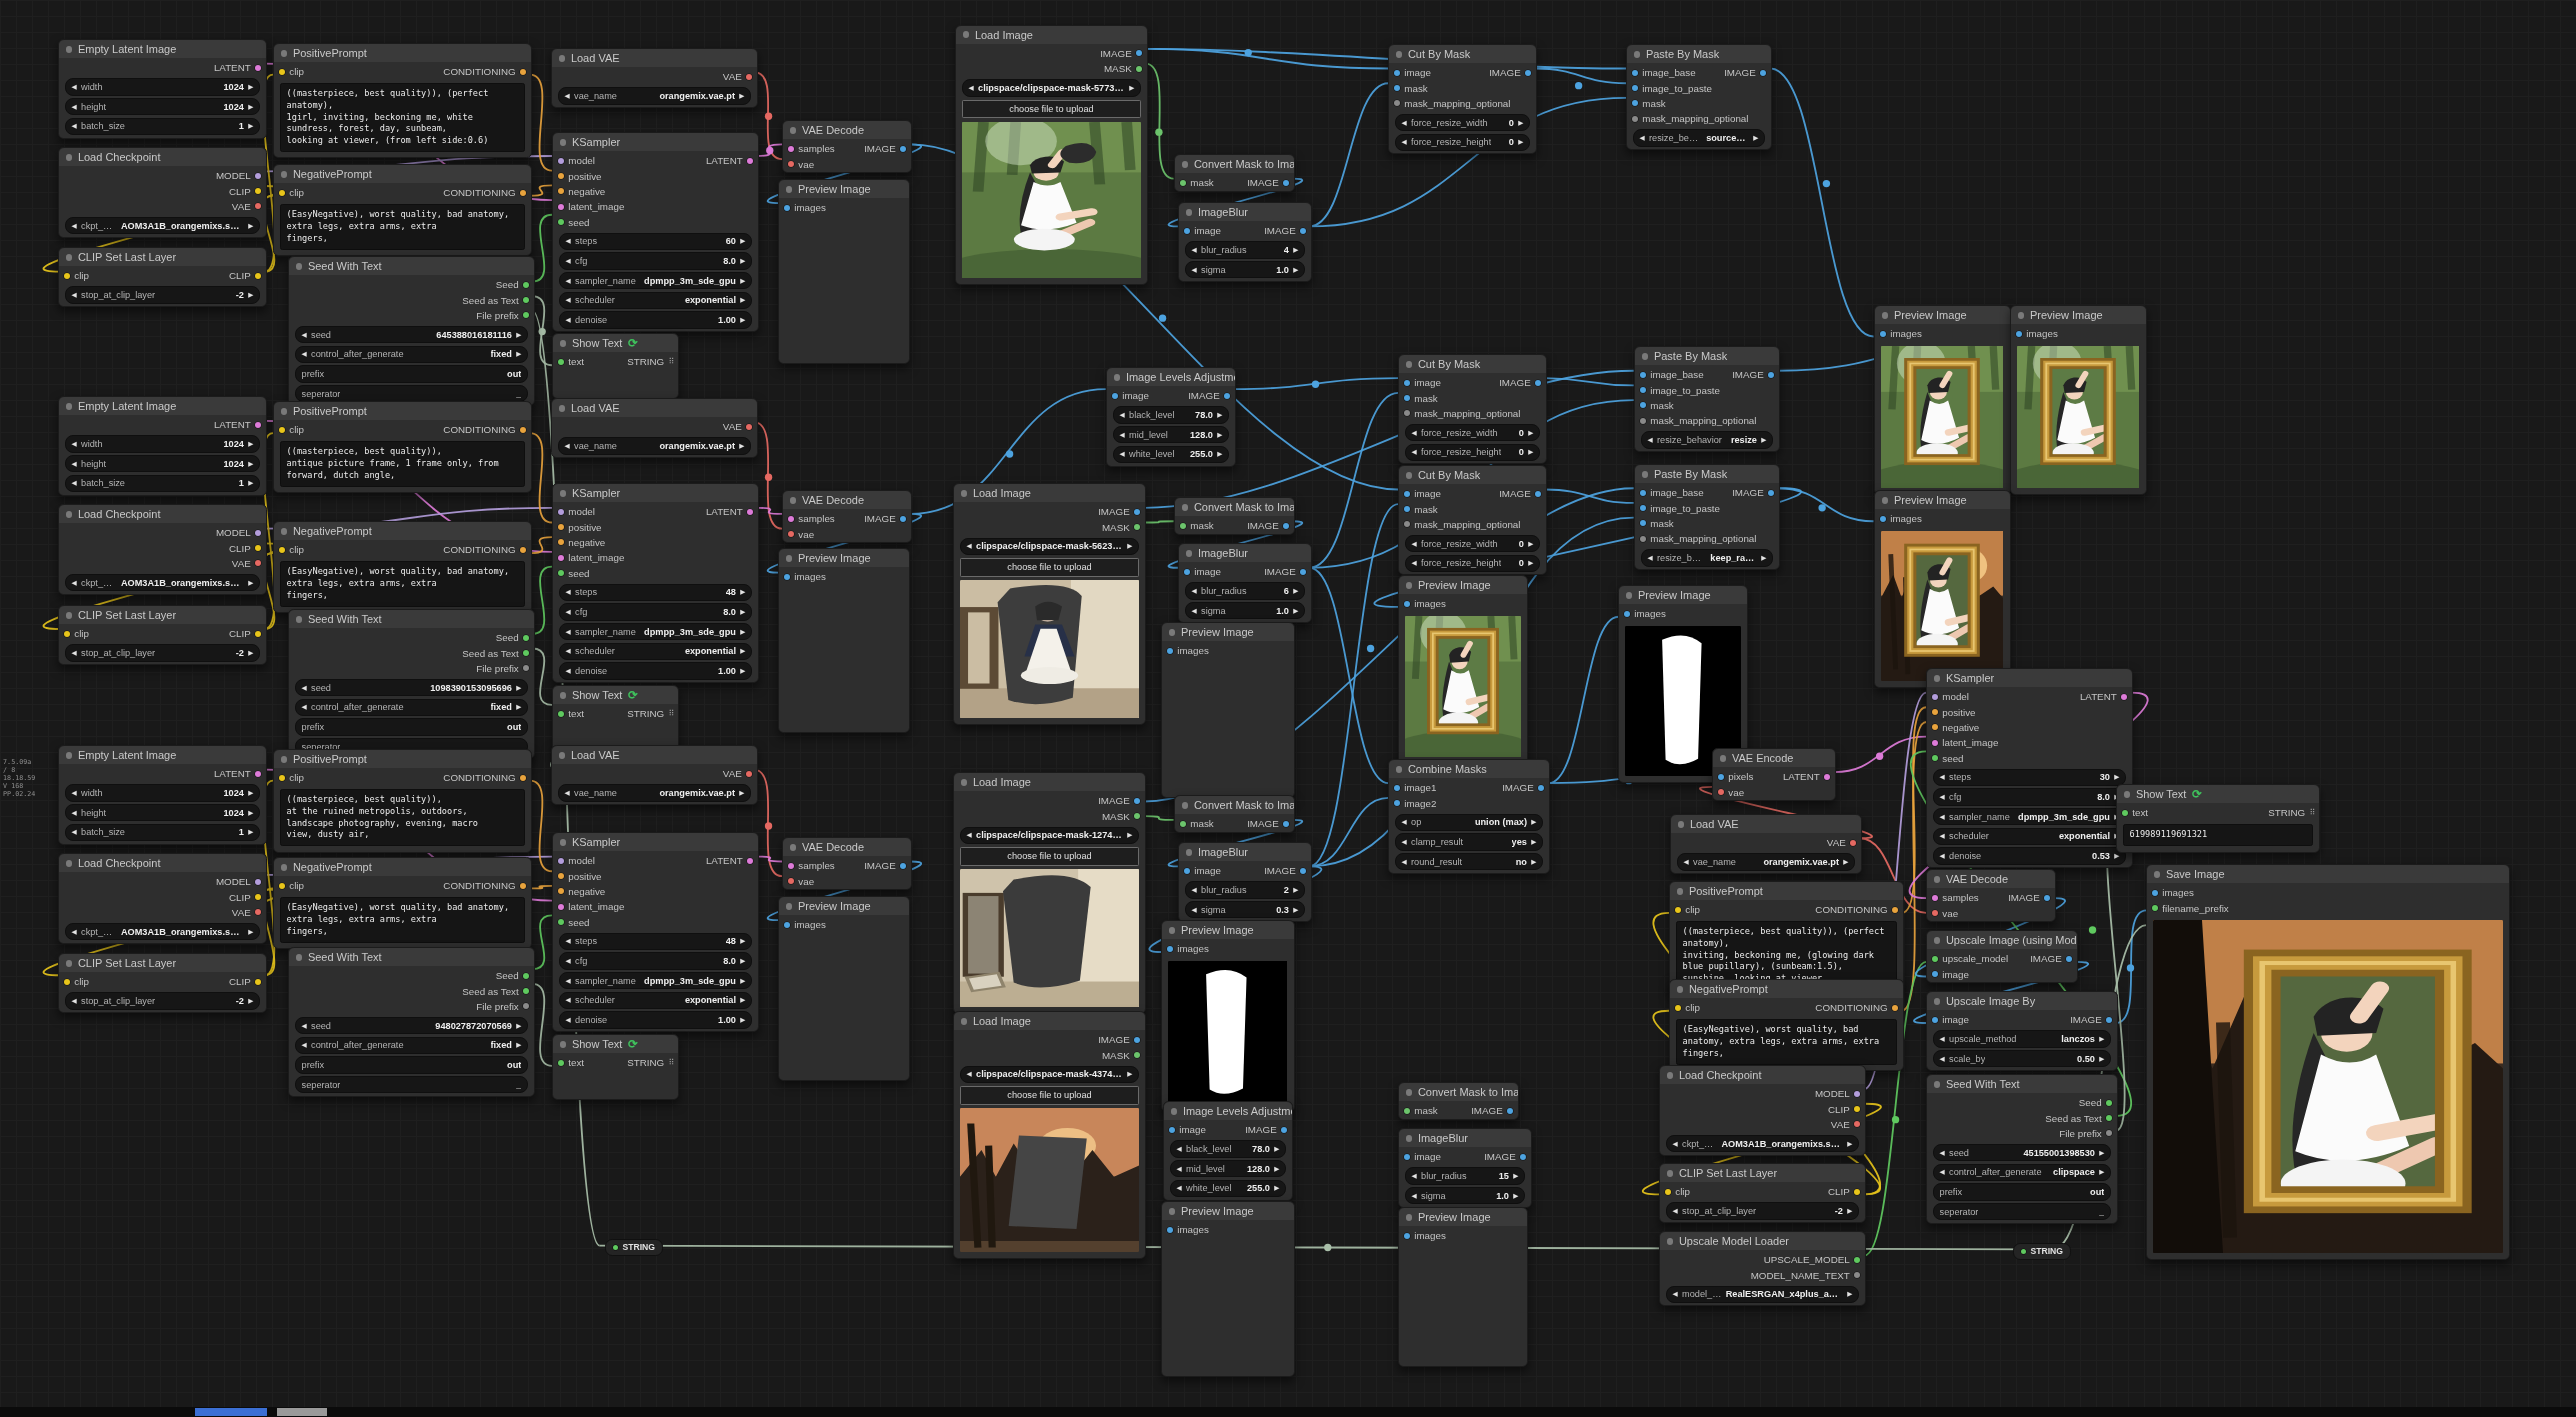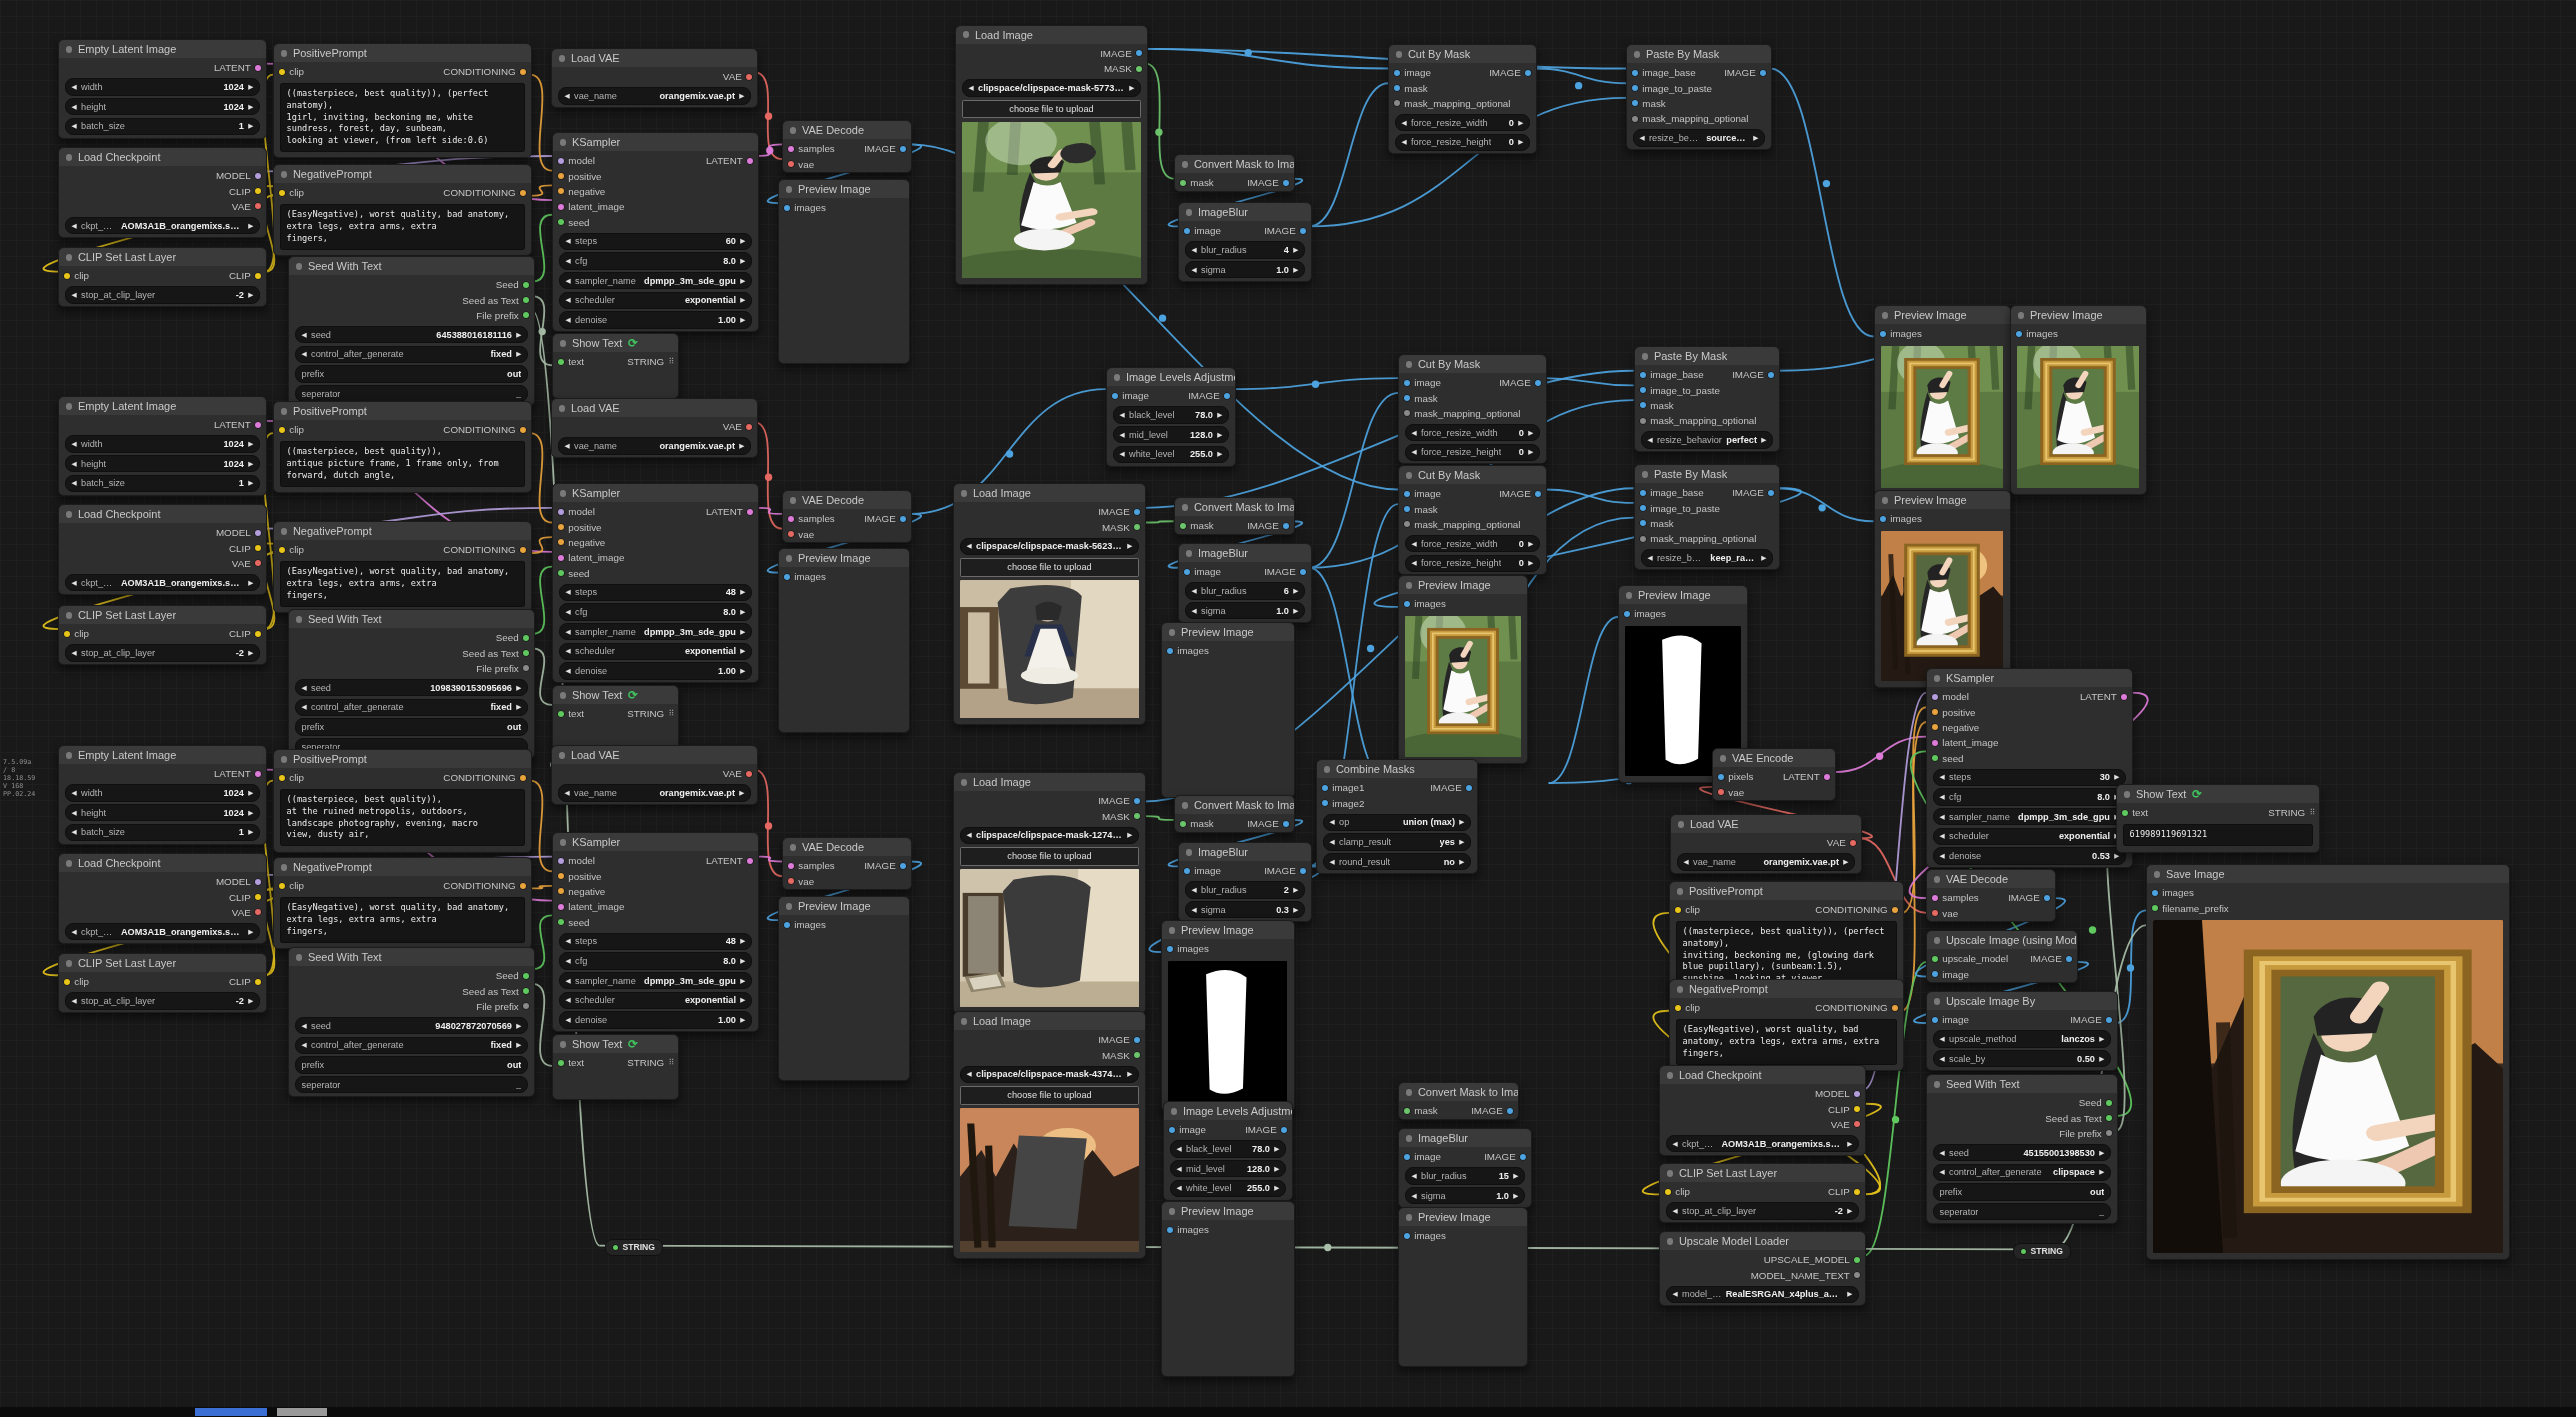--- a/index.html
+++ b/index.html
@@ -1480,21 +1480,21 @@
           <span class="pg">
             <span class="dot" style="background: rgb(138, 138, 138);"></span>
             <span>mask_mapping_optional</span>
           </span>
           <span class="pg"></span>
         </div>
       </div>
       <div class="widget">
         <span class="warr">◀</span>
         <span class="wl">resize_behavior</span>
-        <span class="wv">perfect</span>
+        <span class="wv">resize</span>
         <span class="warr">▶</span>
       </div>
     </div>
     <div class="node" style="left: 1398px; top: 465px; width: 147px;">
       <div class="ntitle">
         <span class="tdot"></span>
         <span>Cut By Mask</span>
       </div>
       <div class="rows">
         <div class="prow">
@@ -1633,21 +1633,21 @@
             <span>images</span>
           </span>
           <span class="pg"></span>
         </div>
       </div>
       <div class="thumb"><svg width="116" height="150" viewBox="0 0 100 130" preserveAspectRatio="none">
           <rect width="100" height="130" fill="#000"></rect>
           <path d="M32 12 q20 -9 34 3 l-3 100 q-16 9 -28 1 z" fill="#fff"></path>
         </svg></div>
     </div>
-    <div class="node" style="left: 1316px; top: 759px; width: 160px;">
+    <div class="node" style="left: 1388px; top: 759px; width: 160px;">
       <div class="ntitle">
         <span class="tdot"></span>
         <span>Combine Masks</span>
       </div>
       <div class="rows">
         <div class="prow">
           <span class="pg">
             <span class="dot" style="background: rgb(77, 163, 224);"></span>
             <span>image1</span>
           </span>

